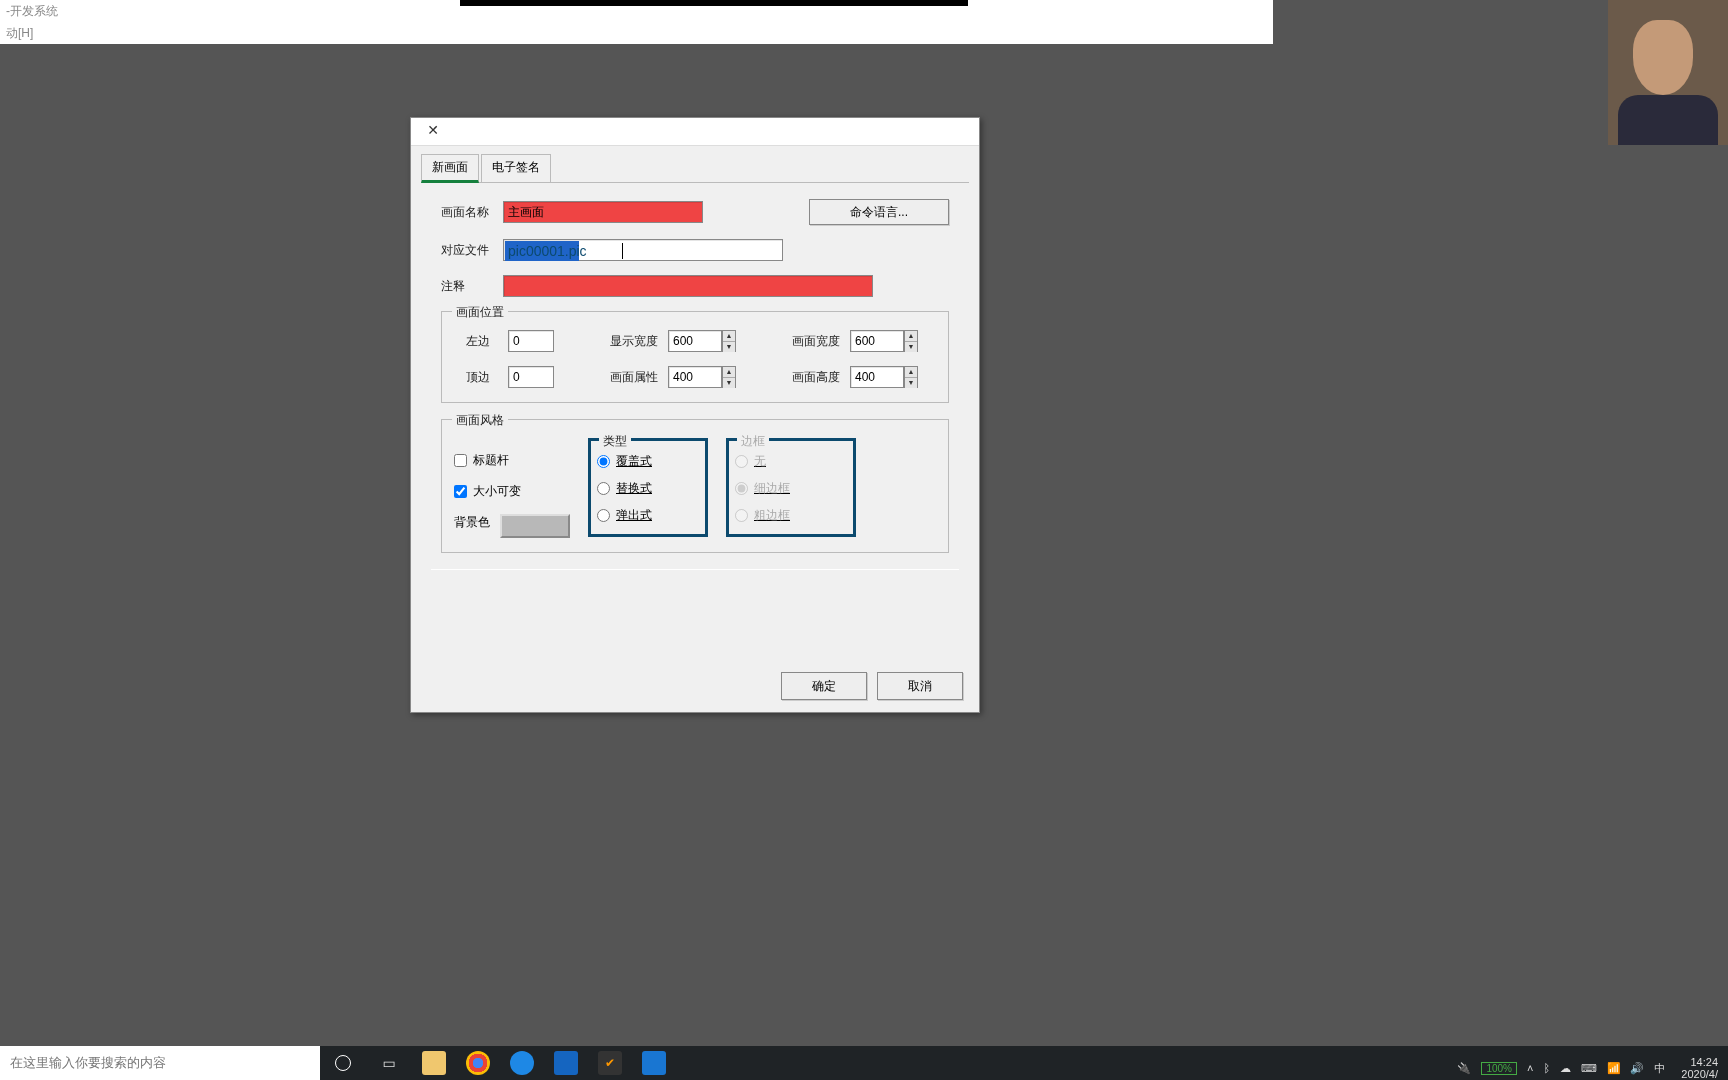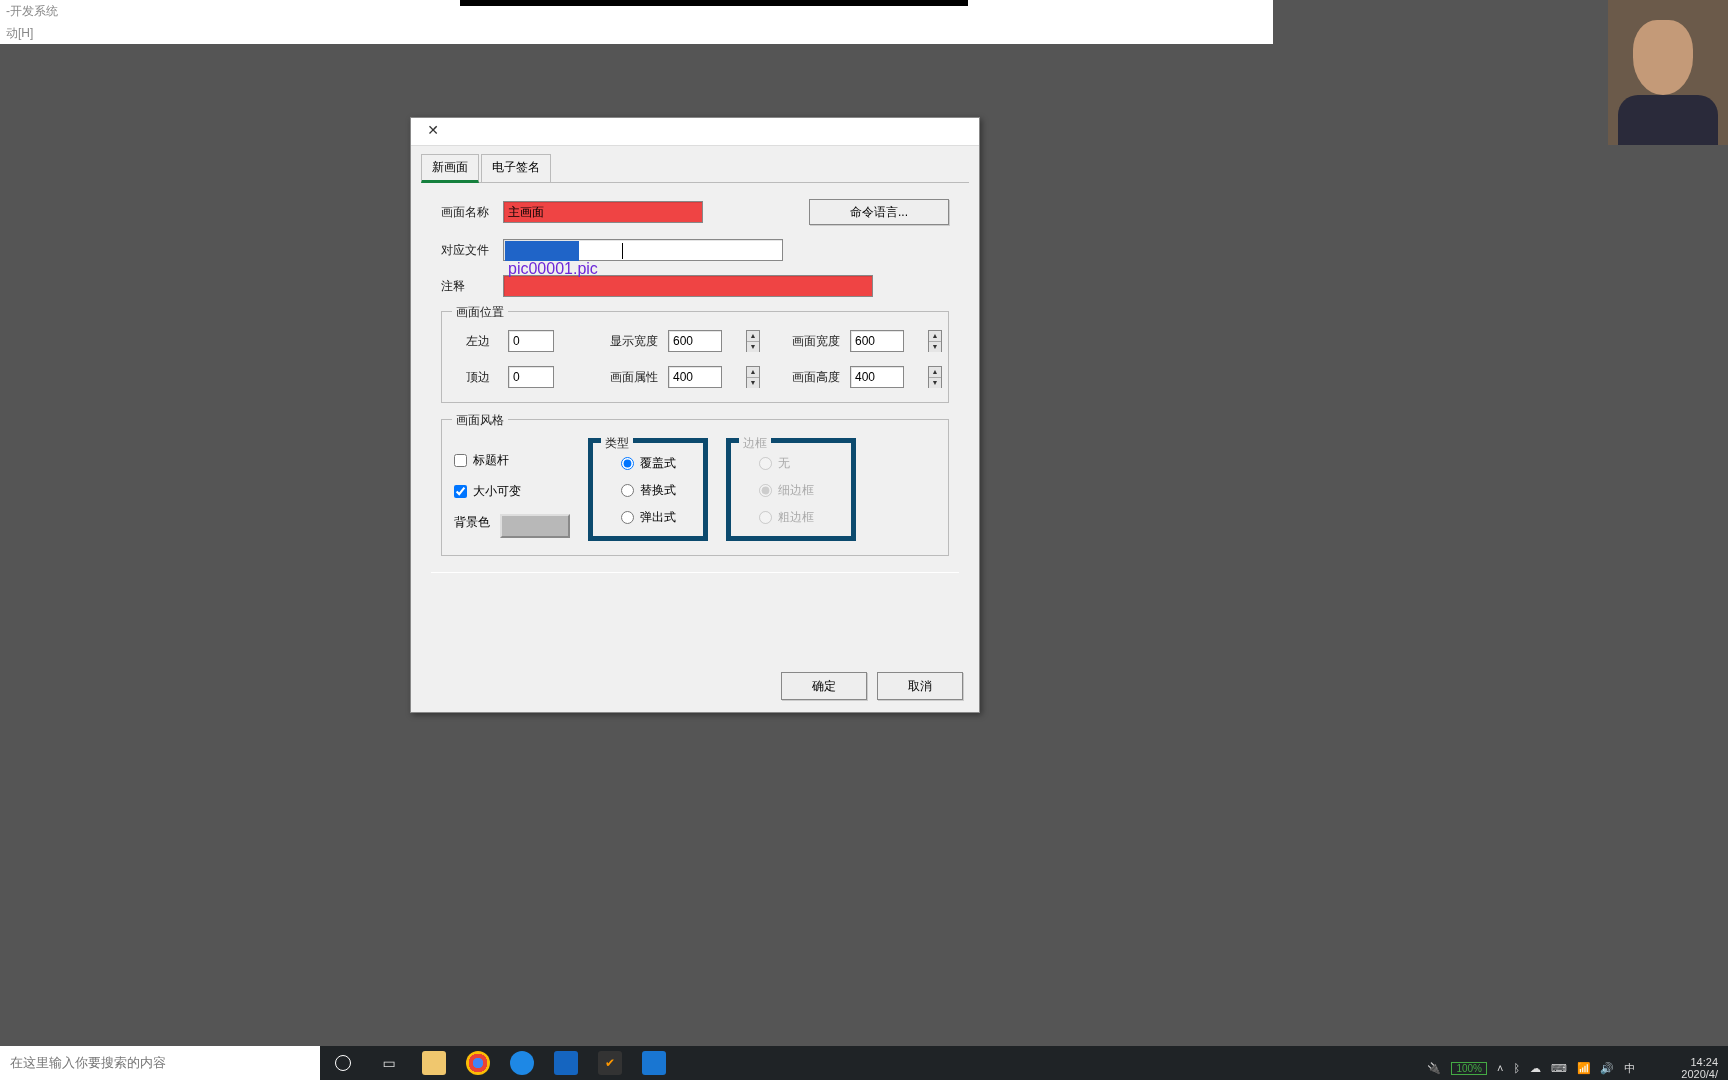--- a/index.html
+++ b/index.html
@@ -31,46 +31,46 @@
 .tabs { display: flex; border-bottom: 1px solid #bbb; margin-bottom: 16px; }
 .tab { padding: 4px 10px; border: 1px solid #bbb; border-bottom: none; background: #f0f0f0; margin-right: 2px; position: relative; font-size: 12px; cursor: pointer; }
 .tab.active { background: #f0f0f0; border-bottom: 3px solid #15803d; margin-bottom: -1px; }
 
 
 .row { display: flex; align-items: center; margin: 0 20px 14px 20px; }
 .row .lbl { width: 62px; font-size: 12px; color: #222; }
 .text-input { height: 22px; border: 1px solid #888; background: #ef4444; padding: 2px 4px; font-size: 12px; box-shadow: inset 1px 1px 0 rgba(0,0,0,0.1); }
 .sel-wrap { position: relative; }
 .sel-highlight { position: absolute; left: 1px; top: 1px; height: 20px; background: #1f64c8; z-index: 0; }
-.sel-text { position: relative; z-index: 1; padding: 2px 4px; color: #6d28d9; font-size: 16px; line-height: 18px; margin-top: 18px; }
+.sel-text { position: relative; z-index: 1; padding: 2px 4px; color: #0c4a6e; font-size: 14px; line-height: 18px; }
 .caret { position: absolute; top: 3px; width: 1px; height: 16px; background: #000; }
 
 .btn { height: 26px; border: 1px solid #888; background: #eee; padding: 0 18px; font-size: 12px; box-shadow: 1px 1px 0 rgba(0,0,0,0.15); cursor: pointer; }
 
 
 .fieldset { border: 1px solid #bbb; margin: 0 20px 16px 20px; padding: 18px 12px 14px 12px; position: relative; }
 .fieldset .legend { position: absolute; top: -8px; left: 10px; background: #f0f0f0; padding: 0 4px; font-size: 12px; color: #222; }
 .pos-grid { display: grid; grid-template-columns: 48px 56px 30px 56px 68px 40px 56px 68px; column-gap: 6px; row-gap: 14px; align-items: center; }
 .pos-grid .pl { font-size: 12px; color: #222; text-align: center; }
-.num-input { position: relative; width: 92px; height: 22px; }
+.num-input { position: relative; width: 68px; height: 22px; }
 .num-input input { width: 54px; height: 22px; border: 1px solid #888; background: #fff; padding: 2px 4px; font-size: 12px; box-shadow: inset 1px 1px 0 rgba(0,0,0,0.1); }
 .spinner { position: absolute; right: 0; top: 0; width: 14px; height: 22px; border: 1px solid #888; display: flex; flex-direction: column; }
 .spinner .up, .spinner .down { flex: 1; background: #e5e5e5; font-size: 7px; text-align: center; line-height: 10px; cursor: pointer; color: #333; }
 .spinner .up { border-bottom: 1px solid #aaa; }
 .small-input { width: 46px; height: 22px; border: 1px solid #888; background: #fff; padding: 2px 4px; font-size: 12px; box-shadow: inset 1px 1px 0 rgba(0,0,0,0.1); }
 
 
 .style-row { display: flex; gap: 18px; align-items: flex-start; }
 .style-col1 { display: flex; flex-direction: column; gap: 14px; padding-top: 14px; }
 .chk { display: flex; align-items: center; gap: 6px; font-size: 12px; }
 .chk input { width: 13px; height: 13px; }
 .color-row { display: flex; align-items: flex-start; gap: 10px; font-size: 12px; }
 .color-swatch { width: 70px; height: 24px; border: 2px outset #ddd; background: #b8b8b8; cursor: pointer; }
 
-.inner-fieldset { border: 5px solid #0c4a6e; padding: 12px 14px 10px 28px; position: relative; }
+.inner-fieldset { border: 3px solid #0c4a6e; padding: 12px 14px 10px 6px; position: relative; text-decoration: underline; }
 .inner-fieldset .legend { position: absolute; top: -8px; left: 8px; background: #f0f0f0; padding: 0 4px; font-size: 12px; color: #222; }
 .inner-fieldset.disabled .legend, .inner-fieldset.disabled label { color: #aaa; }
 .radio-list { display: flex; flex-direction: column; gap: 10px; }
 .radio-list label { display: flex; align-items: center; gap: 6px; font-size: 12px; }
 .radio-list input { width: 13px; height: 13px; }
 
 
 .dlg-buttons { position: absolute; bottom: 12px; right: 16px; display: flex; gap: 10px; }
 .dlg-buttons .btn { width: 86px; height: 28px; }
 
@@ -78,21 +78,21 @@
 
 
 .taskbar { position: absolute; left: 0; right: 0; bottom: 0; height: 34px; background: #1f2326; display: flex; align-items: flex-end; color: #ddd; }
 .search-box { width: 320px; height: 34px; background: #fff; color: #777; display: flex; align-items: center; padding: 0 10px; font-size: 13px; }
 .tb-icon { width: 46px; height: 34px; display: flex; align-items: center; justify-content: center; font-size: 14px; cursor: pointer; }
 .tb-circle { width: 16px; height: 16px; border: 1.5px solid #fff; border-radius: 50%; }
 .tb-app { width: 44px; height: 34px; display: flex; align-items: center; justify-content: center; cursor: pointer; }
 .tb-app .sq { width: 24px; height: 24px; border-radius: 3px; }
 .tray { margin-left: auto; display: flex; align-items: center; gap: 10px; padding-right: 4px; font-size: 11px; }
 .battery { border: 1px solid #4a4; color: #4a4; padding: 0 4px; font-size: 10px; }
-.clock { text-align: right; line-height: 12px; font-size: 11px; padding: 0 6px; margin-left: 30px; }
+.clock { text-align: right; line-height: 12px; font-size: 11px; padding: 0 6px; }
 </style>
 </head>
 <body>
 
 <div class="app-title">-开发系统</div>
 <div class="menu-strip">动[H]</div>
 <div class="top-black"></div>
 <div class="dark-area"></div>
 
 <div class="webcam">

